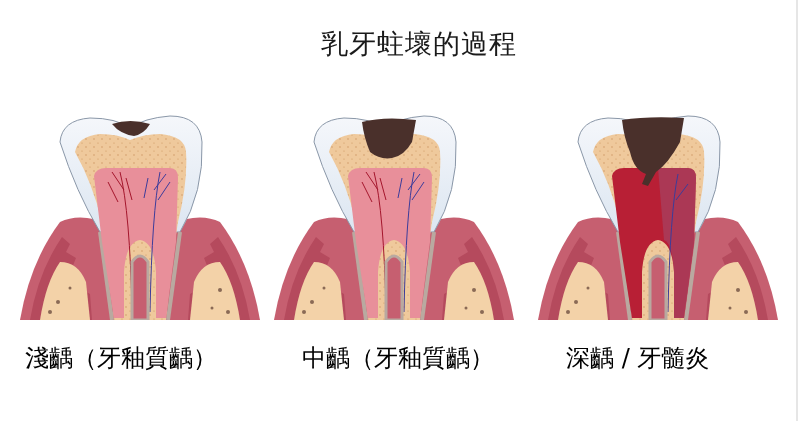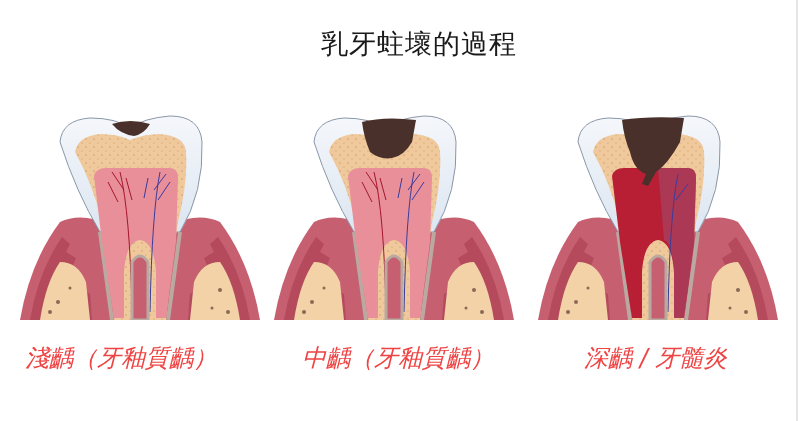--- a/index.html
+++ b/index.html
@@ -1,19 +1,19 @@
 <!DOCTYPE html>
 <html><head>
 <meta charset="utf-8">
 <style>
   html, body { margin:0; padding:0; background:#ffffff; }
   body { width:798px; height:421px; position:relative; overflow:hidden; font-family:"DejaVu Sans", sans-serif; }
   .title { position:absolute; left:0; width:798px; top:26px; text-align:center; font-size:27px; color:#1a1a1a; letter-spacing:1px;margin-left:20px; }
   .tooth { position:absolute; top:112px; }
-  .label { position:absolute; top:342px; font-size:24px; color:#ef4444; white-space:nowrap;font-style:italic; }
+  .label { position:absolute; top:342px; font-size:24px; color:#000000; white-space:nowrap; }
   .edge { position:absolute; right:0; top:0; width:2px; height:421px; background:#e6e6e6; }
 </style>
 </head>
 <body>
 
 <div class="title">乳牙蛀壞的過程</div>
 
 <svg width="0" height="0" style="position:absolute">
   <defs>
     <pattern id="dots" width="8" height="8" patternUnits="userSpaceOnUse">
@@ -76,15 +76,15 @@
 </svg>
 
 <svg class="tooth" style="left:538px" width="240" height="208" viewBox="0 0 240 208">
   <use href="#base"></use>
   <use href="#pulpInflamed"></use>
   <path d="M84 8 Q110 4 146 6 L142 30 Q130 52 118 60 L110 74 L104 72 L108 62 Q96 58 92 40 Q86 26 84 8 Z" fill="#4a302b"></path>
 </svg>
 
 <div class="label" style="left:25px">淺齲（牙釉質齲）</div>
 <div class="label" style="left:302px">中齲（牙釉質齲）</div>
-<div class="label" style="left:584px">深齲 / 牙髓炎</div>
+<div class="label" style="left:566px">深齲 / 牙髓炎</div>
 
 <div class="edge"></div>
 
 </body></html>

